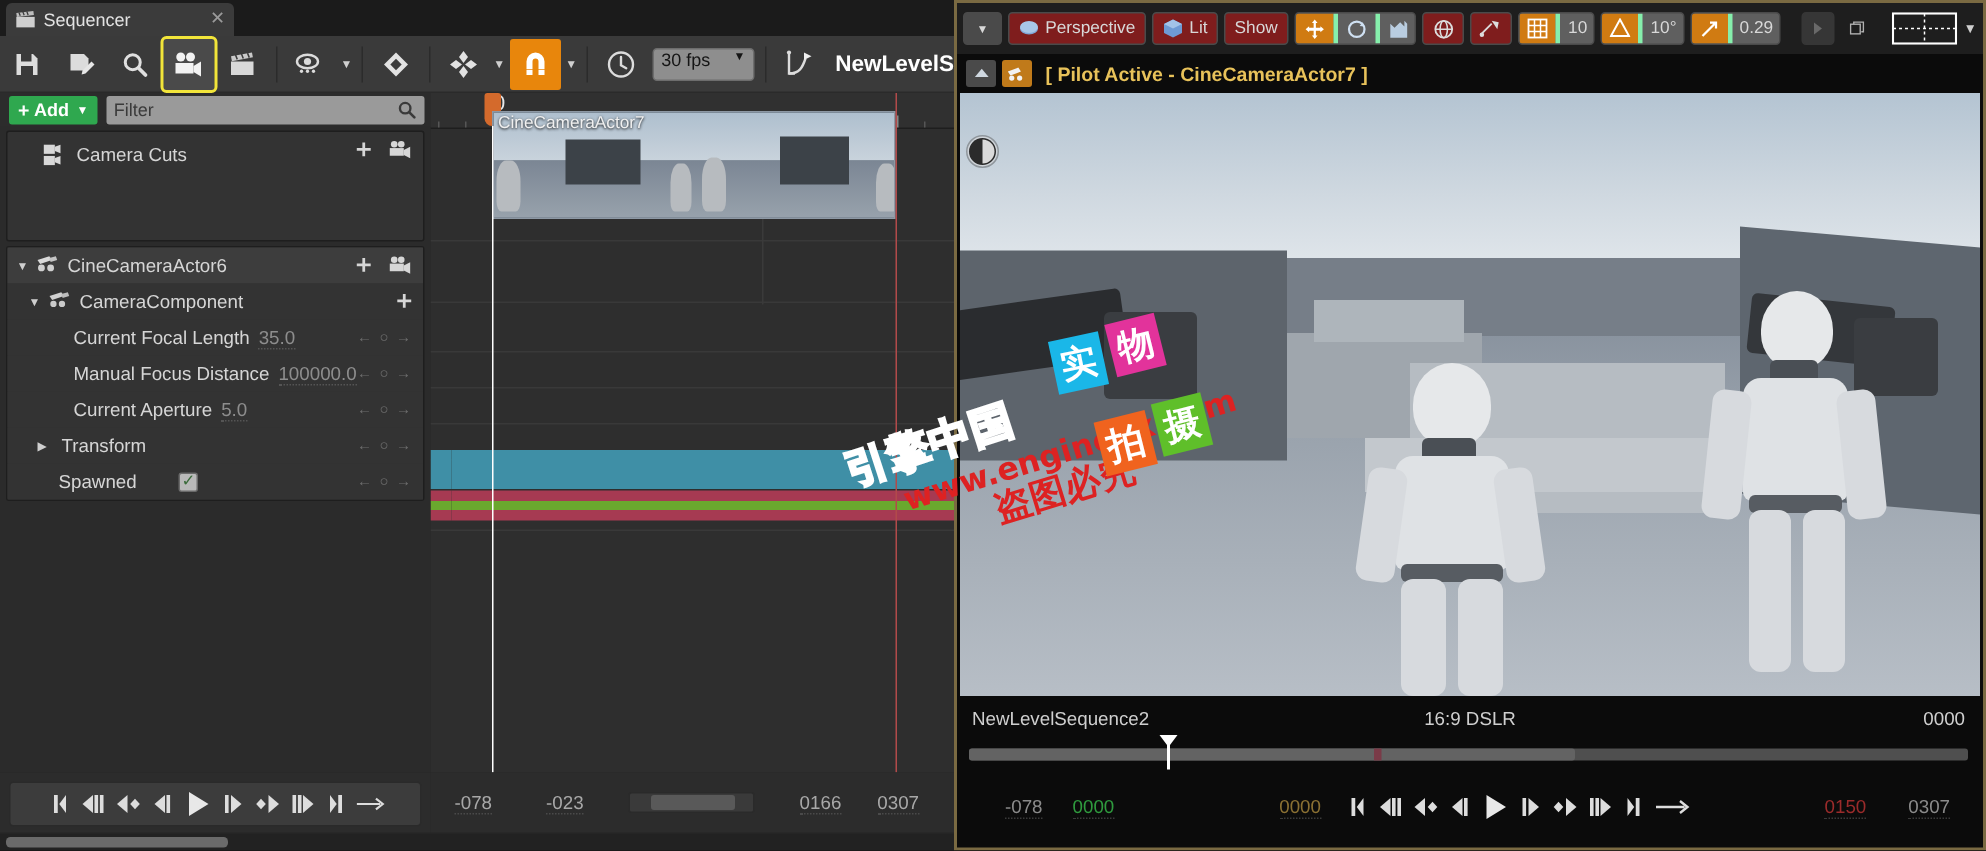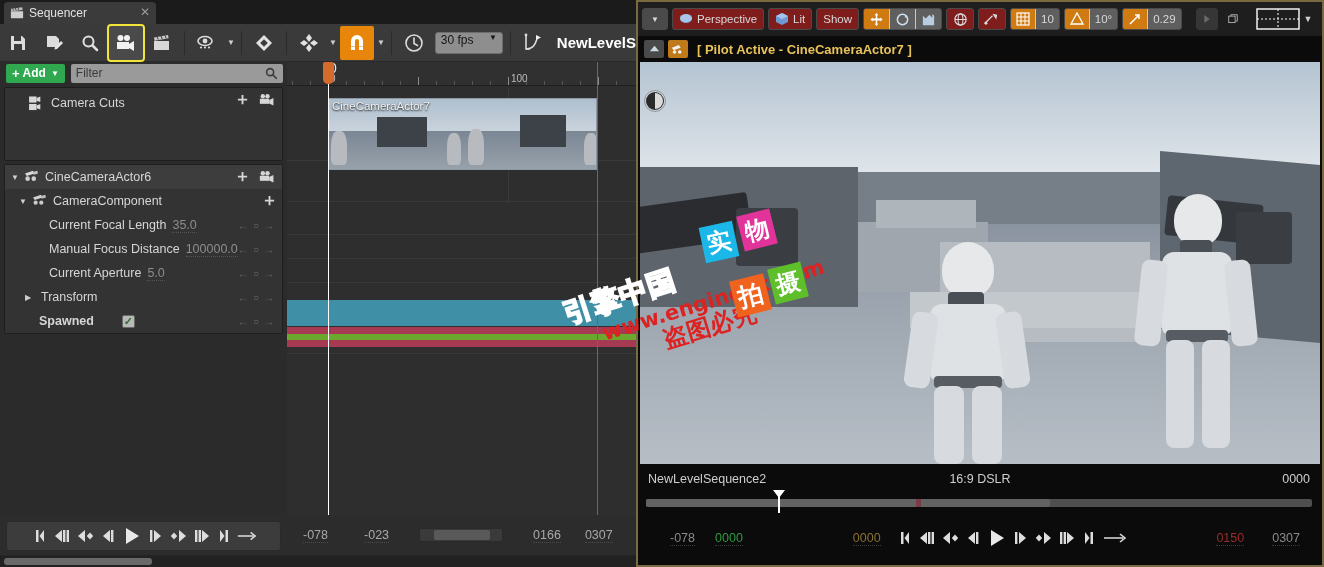--- a/index.html
+++ b/index.html
@@ -135,21 +135,21 @@
   }
   .playhead-line {
     position: absolute; top: 22px; left: 41px; width: 1px; height: 431px;
     background: #ffffff;
   }
   .endline {
     position: absolute; top: 0; left: 310px; width: 1px; height: 453px;
     background: #b24a4a;
   }
   .shot-clip {
-    position: absolute; left: 41px; top: 36px; width: 269px; height: 72px;
+    position: absolute; left: 41px; top: 12px; width: 269px; height: 72px;
     background: #4d5a68; border: 1px solid #8d98a4; overflow: hidden;
   }
   .shot-label {
     position: absolute; left: 3px; top: 1px; color: #f0f0f0; font-size: 11.5px;
     z-index: 3; text-shadow: 0 1px 2px #000;
   }
   .thumb {
     position: absolute; top: 0; height: 72px; width: 135px; overflow: hidden;
   }
   .thsky { position:absolute; left:0; top:0; width:100%; height:44%;
@@ -208,21 +208,21 @@
     color: #d8d8d8; font-size: 11.5px; display: flex; align-items: center;
     padding: 0 6px; margin-right: 4px; white-space: nowrap;
   }
   .vp-btn.dark { background: #4a4a4a; }
   .vp-grp {
     height: 22px; display: flex; align-items: center; margin-right: 4px;
     background: #5f5f5f; border: 1px solid #4a4a4a; border-radius: 3px; overflow: hidden;
   }
   .vp-grp > .seg { height: 20px; display:flex; align-items:center; padding: 0 5px; color:#d8d8d8; font-size:11.5px; }
   .vp-grp > .seg.orange { background: #d07b12; }
-  .vp-grp > .seg + .seg { border-left: 1px solid #86efac; }
+  .vp-grp > .seg + .seg { border-left: 3px solid #86efac; }
   .cube-ico { width: 14px; height: 14px; margin-right: 4px; }
 
   .pilot-bar {
     position: absolute; left: 0; top: 34px; width: 684px; height: 26px;
     display: flex; align-items: center; padding-left: 6px;
   }
   .pilot-ico {
     width: 20px; height: 18px; background: #4a4a4a; border-radius: 2px;
     display: flex; align-items: center; justify-content: center; margin-right: 4px;
   }
@@ -524,21 +524,21 @@
         </div>
         <div class="row prop" style="padding-left:20px;">
           <span class="arrow">▶</span>
           <span class="rowlabel" style="margin-left:4px;">Transform</span>
           <span class="keynav">
             <span>←</span>
             <span>○</span>
             <span>→</span>
           </span>
         </div>
-        <div class="row prop" style="padding-left:34px;font-weight:bold;">
+        <div class="row prop" style="padding-left:34px;">
           <span class="rowlabel">Spawned</span>
           <span class="chk" style="margin-left:28px;">✓</span>
           <span class="keynav">
             <span>←</span>
             <span>○</span>
             <span>→</span>
           </span>
         </div>
       </div>
     </div>

